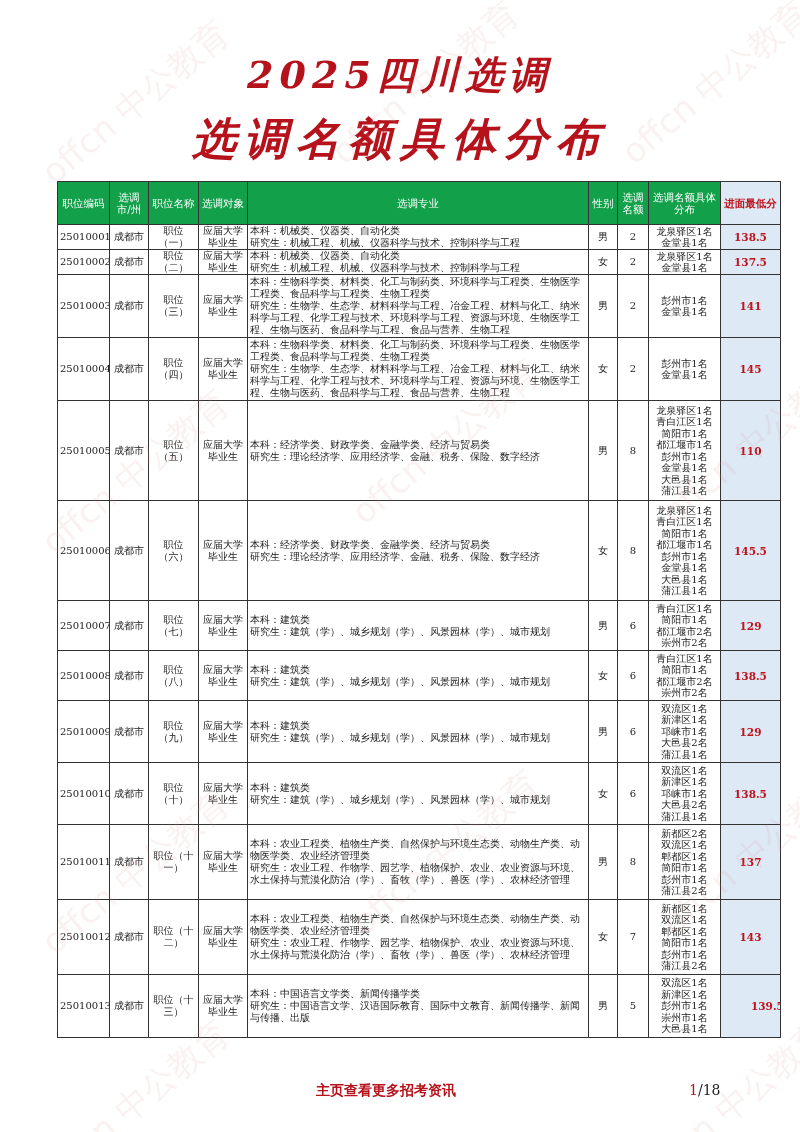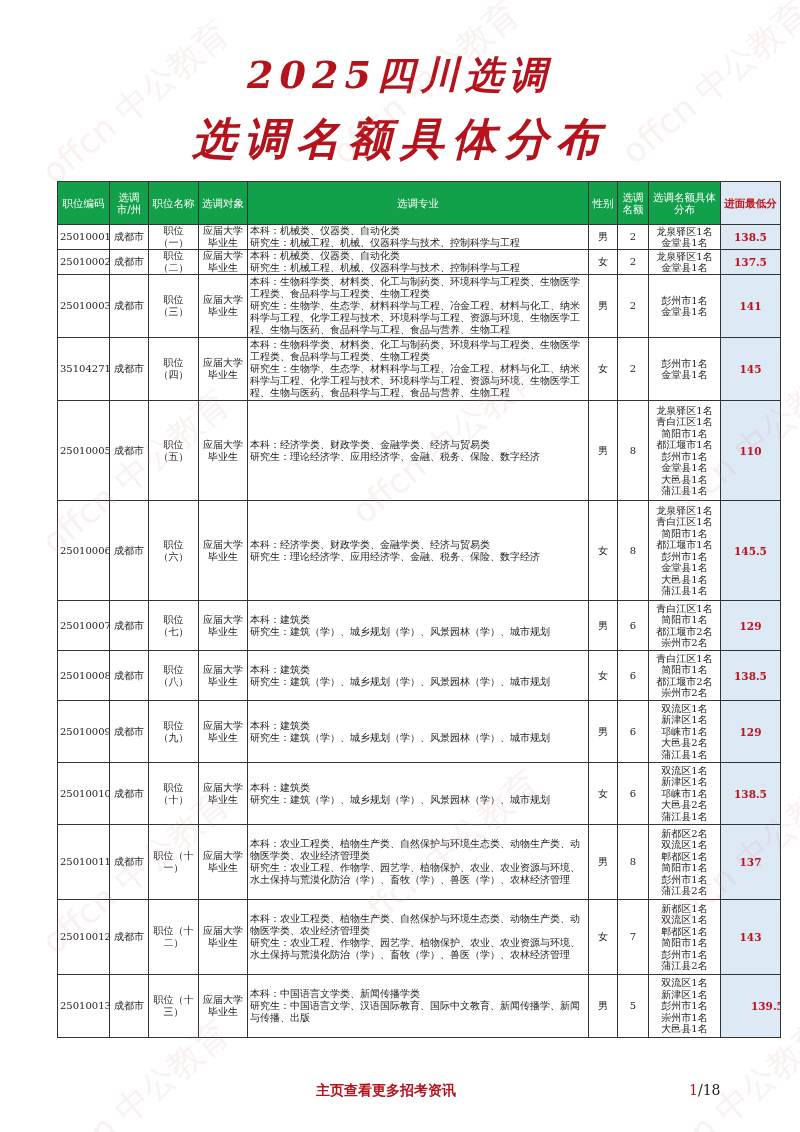--- a/index.html
+++ b/index.html
@@ -89,21 +89,21 @@
         <td style="white-space: pre-line;">应届大学毕业生</td>
         <td class="major" style="white-space: pre-line;">本科：生物科学类、材料类、化工与制药类、环境科学与工程类、生物医学工程类、食品科学与工程类、生物工程类
 研究生：生物学、生态学、材料科学与工程、冶金工程、材料与化工、纳米科学与工程、化学工程与技术、环境科学与工程、资源与环境、生物医学工程、生物与医药、食品科学与工程、食品与营养、生物工程</td>
         <td style="white-space: pre-line;">男</td>
         <td style="white-space: pre-line;">2</td>
         <td class="dist" style="white-space: pre-line;">彭州市1名
 金堂县1名</td>
         <td class="score" style="white-space: pre-line;">141</td>
       </tr>
       <tr style="height: 63px;">
-        <td style="white-space: pre-line;">35104271</td>
+        <td style="white-space: pre-line;">25010004</td>
         <td style="white-space: pre-line;">成都市</td>
         <td style="white-space: pre-line;">职位（四）</td>
         <td style="white-space: pre-line;">应届大学毕业生</td>
         <td class="major" style="white-space: pre-line;">本科：生物科学类、材料类、化工与制药类、环境科学与工程类、生物医学工程类、食品科学与工程类、生物工程类
 研究生：生物学、生态学、材料科学与工程、冶金工程、材料与化工、纳米科学与工程、化学工程与技术、环境科学与工程、资源与环境、生物医学工程、生物与医药、食品科学与工程、食品与营养、生物工程</td>
         <td style="white-space: pre-line;">女</td>
         <td style="white-space: pre-line;">2</td>
         <td class="dist" style="white-space: pre-line;">彭州市1名
 金堂县1名</td>
         <td class="score" style="white-space: pre-line;">145</td>

